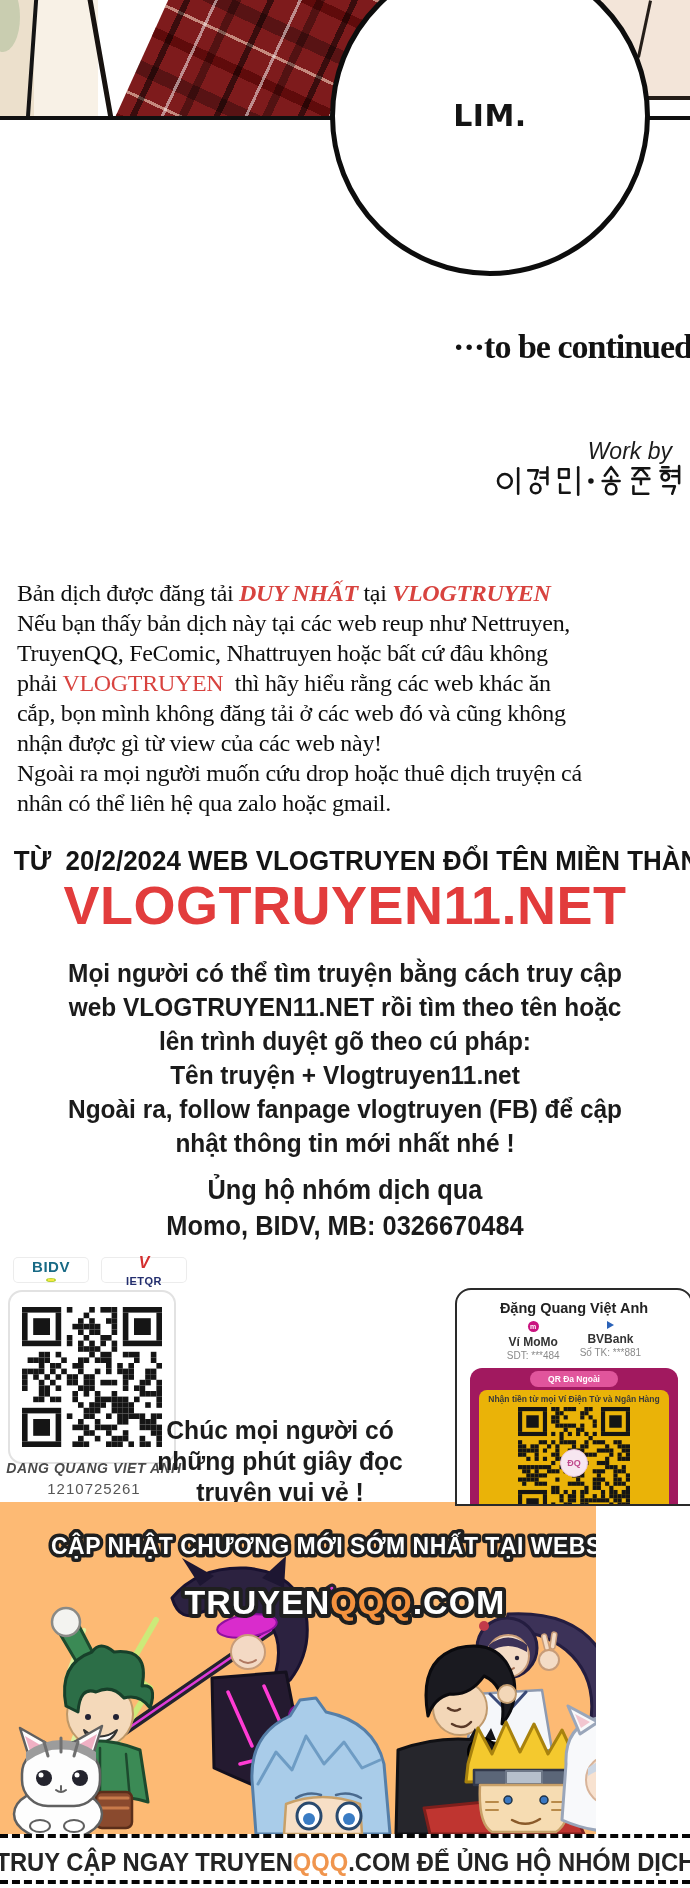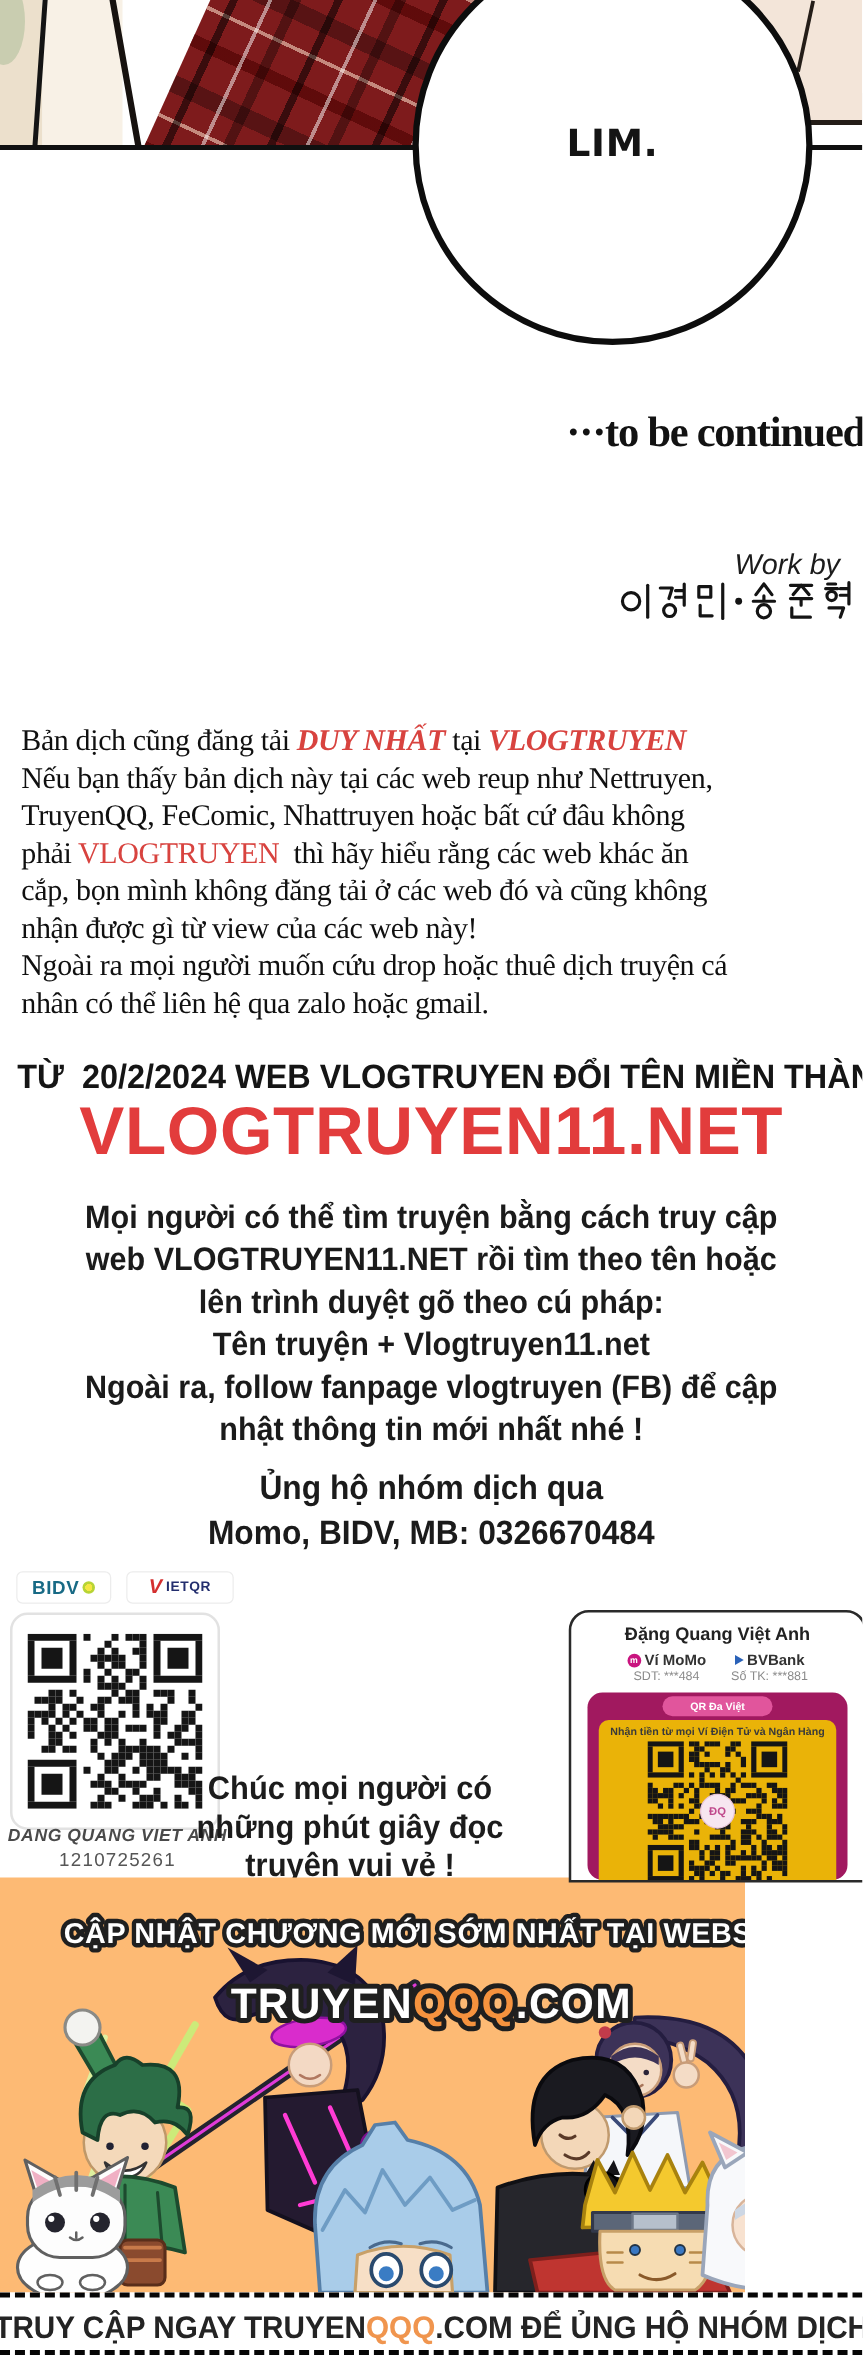--- a/index.html
+++ b/index.html
@@ -52,41 +52,41 @@
 
   
   .instructions{top:956px;left:0;width:690px;text-align:center;font-size:26px;font-weight:600;line-height:34px;
                 color:#1b1b1b;transform:scaleX(.94);}
   .instructions div{white-space:pre;}
   .support{top:1172px;left:0;width:690px;text-align:center;font-size:27px;font-weight:600;line-height:36px;
            color:#1b1b1b;transform:scaleX(.94);}
   .support div{white-space:pre;}
 
   
-  .chip{height:24px;background:#fff;border-radius:4px;box-shadow:0 0 0 1px #ececec;display:flex;align-items:center;justify-content:center;gap:3px;}
+  .chip{height:24px;background:#fff;border-radius:4px;box-shadow:0 0 0 1px #ececec;display:flex;align-items:center;justify-content:center;gap:3px;flex-direction:column;}
   .chip-bidv{left:14px;top:1258px;width:74px;}
   .bidv-txt{font-size:15px;font-weight:700;color:#186a85;letter-spacing:.5px;}
   .bidv-flower{width:10px;height:10px;border-radius:50%;background:radial-gradient(#f5e642 40%,#b7d435 42%);}
   .chip-vietqr{left:102px;top:1258px;width:84px;}
   .vq-v{font-size:16px;font-weight:700;font-style:italic;color:#d42f2f;}
   .vq-rest{font-size:11px;font-weight:700;color:#232e6e;letter-spacing:.5px;}
   .qr-card-left{left:8px;top:1290px;width:164px;height:170px;background:#fff;border:2px solid #e2e2e2;border-radius:14px;
                 display:flex;align-items:center;justify-content:center;}
   .left-cap1{left:0;top:1460px;width:188px;text-align:center;font-size:14px;font-weight:700;color:#4a4a4a;letter-spacing:.5px;font-style:italic;}
   .left-cap2{left:0;top:1480px;width:188px;text-align:center;font-size:15px;color:#565656;letter-spacing:1px;}
   .wish{left:150px;top:1415px;width:260px;text-align:center;font-size:26px;font-weight:600;line-height:31px;
         color:#1c1c1c;transform:scaleX(.95);}
   .wish div{white-space:pre;}
 
   .phone-card{left:455px;top:1288px;width:234px;height:214px;background:#fff;border:2px solid #2a2a2a;
               border-radius:16px 16px 0 0;overflow:hidden;z-index:2;}
   .pc-name{margin-top:10px;text-align:center;font-size:14.5px;font-weight:700;color:#222;}
   .pc-row{display:flex;justify-content:center;gap:20px;margin-top:5px;}
   .pc-col{text-align:center;}
-  .pc-lab{font-size:12px;font-weight:700;color:#333;display:flex;align-items:center;gap:3px;justify-content:center;}
+  .pc-lab{font-size:12px;font-weight:700;color:#333;display:flex;align-items:center;gap:3px;justify-content:center;flex-direction:column;}
   .pc-sub{font-size:10px;color:#8a8a8a;margin-top:1px;}
   .momo-ic{display:inline-block;width:11px;height:11px;border-radius:50%;background:#c9147f;color:#fff;font-size:7px;
            font-weight:700;text-align:center;line-height:11px;}
   .bank-ic{display:inline-block;width:0;height:0;border-left:7px solid #2a62b8;border-top:4px solid transparent;border-bottom:4px solid transparent;}
   .pc-frame{margin:7px auto 0;width:208px;height:150px;background:#a1195f;border-radius:12px;position:relative;}
   .pc-tab{position:absolute;top:3px;left:50%;transform:translateX(-50%);width:88px;height:16px;background:#e1559c;
           border-radius:8px;color:#fff;font-size:8.5px;font-weight:700;line-height:16px;text-align:center;z-index:2;}
   .pc-inner{position:absolute;left:9px;right:9px;top:22px;bottom:0;background:#eab308;border-radius:8px 8px 0 0;text-align:center;}
   .pc-note{margin-top:4px;font-size:8.5px;font-weight:700;color:#3a3a3a;}
   .pc-qr-wrap{position:relative;width:112px;height:112px;margin:3px auto 0;}
@@ -162,21 +162,21 @@
       <g transform="translate(152,0)">
           <path d="M4,3 H10 M2.5,6.5 H11.5"></path>
           <circle cx="7" cy="12" r="3.5"></circle>
           <path d="M20,2 V18 M13.5,6.5 H20 M13.5,11.5 H20"></path>
           <path d="M5,21 H16 L13.5,28"></path>
         </g>
     </svg>
   </div>
 
   <div class="abs notice">
-    <div><span>Bản dịch cũng đăng tải </span><span class="red-bi">DUY NHẤT</span><span> tại </span><span class="red-bi">VLOGTRUYEN</span></div>
+    <div><span>Bản dịch được đăng tải </span><span class="red-bi">DUY NHẤT</span><span> tại </span><span class="red-bi">VLOGTRUYEN</span></div>
     <div>Nếu bạn thấy bản dịch này tại các web reup như Nettruyen,</div>
     <div>TruyenQQ, FeComic, Nhattruyen hoặc bất cứ đâu không</div>
     <div><span>phải </span><span class="red">VLOGTRUYEN </span><span> thì hãy hiểu rằng các web khác ăn</span></div>
     <div>cắp, bọn mình không đăng tải ở các web đó và cũng không</div>
     <div>nhận được gì từ view của các web này!</div>
     <div>Ngoài ra mọi người muốn cứu drop hoặc thuê dịch truyện cá</div>
     <div>nhân có thể liên hệ qua zalo hoặc gmail.</div>
   </div>
 
   <div class="abs domainline pre">TỪ  20/2/2024 WEB VLOGTRUYEN ĐỔI TÊN MIỀN THÀNH</div>
@@ -453,21 +453,21 @@
       </div>
       <div class="pc-col">
         <div class="pc-lab">
             <span class="bank-ic"></span>
             <span>BVBank</span>
           </div>
         <div class="pc-sub">Số TK: ***881</div>
       </div>
     </div>
     <div class="pc-frame">
-      <div class="pc-tab">QR Đa Việt</div>
+      <div class="pc-tab">QR Đa Ngoài</div>
       <div class="pc-inner">
         <div class="pc-note">Nhận tiền từ mọi Ví Điện Tử và Ngân Hàng</div>
         <div class="pc-qr-wrap">
           <svg id="qr2" width="112" height="112">
               <rect x="0" y="0" width="29.037037037037035" height="4.148148148148148" fill="#151515"></rect>
               <rect x="0" y="24.888888888888886" width="29.037037037037035" height="4.148148148148148" fill="#151515"></rect>
               <rect x="0" y="4.148148148148148" width="4.148148148148148" height="20.74074074074074" fill="#151515"></rect>
               <rect x="24.888888888888886" y="4.148148148148148" width="4.148148148148148" height="20.74074074074074" fill="#151515"></rect>
               <rect x="8.296296296296296" y="8.296296296296296" width="12.444444444444443" height="12.444444444444443" fill="#151515"></rect>
               <rect x="82.96296296296296" y="0" width="29.037037037037035" height="4.148148148148148" fill="#151515"></rect>

